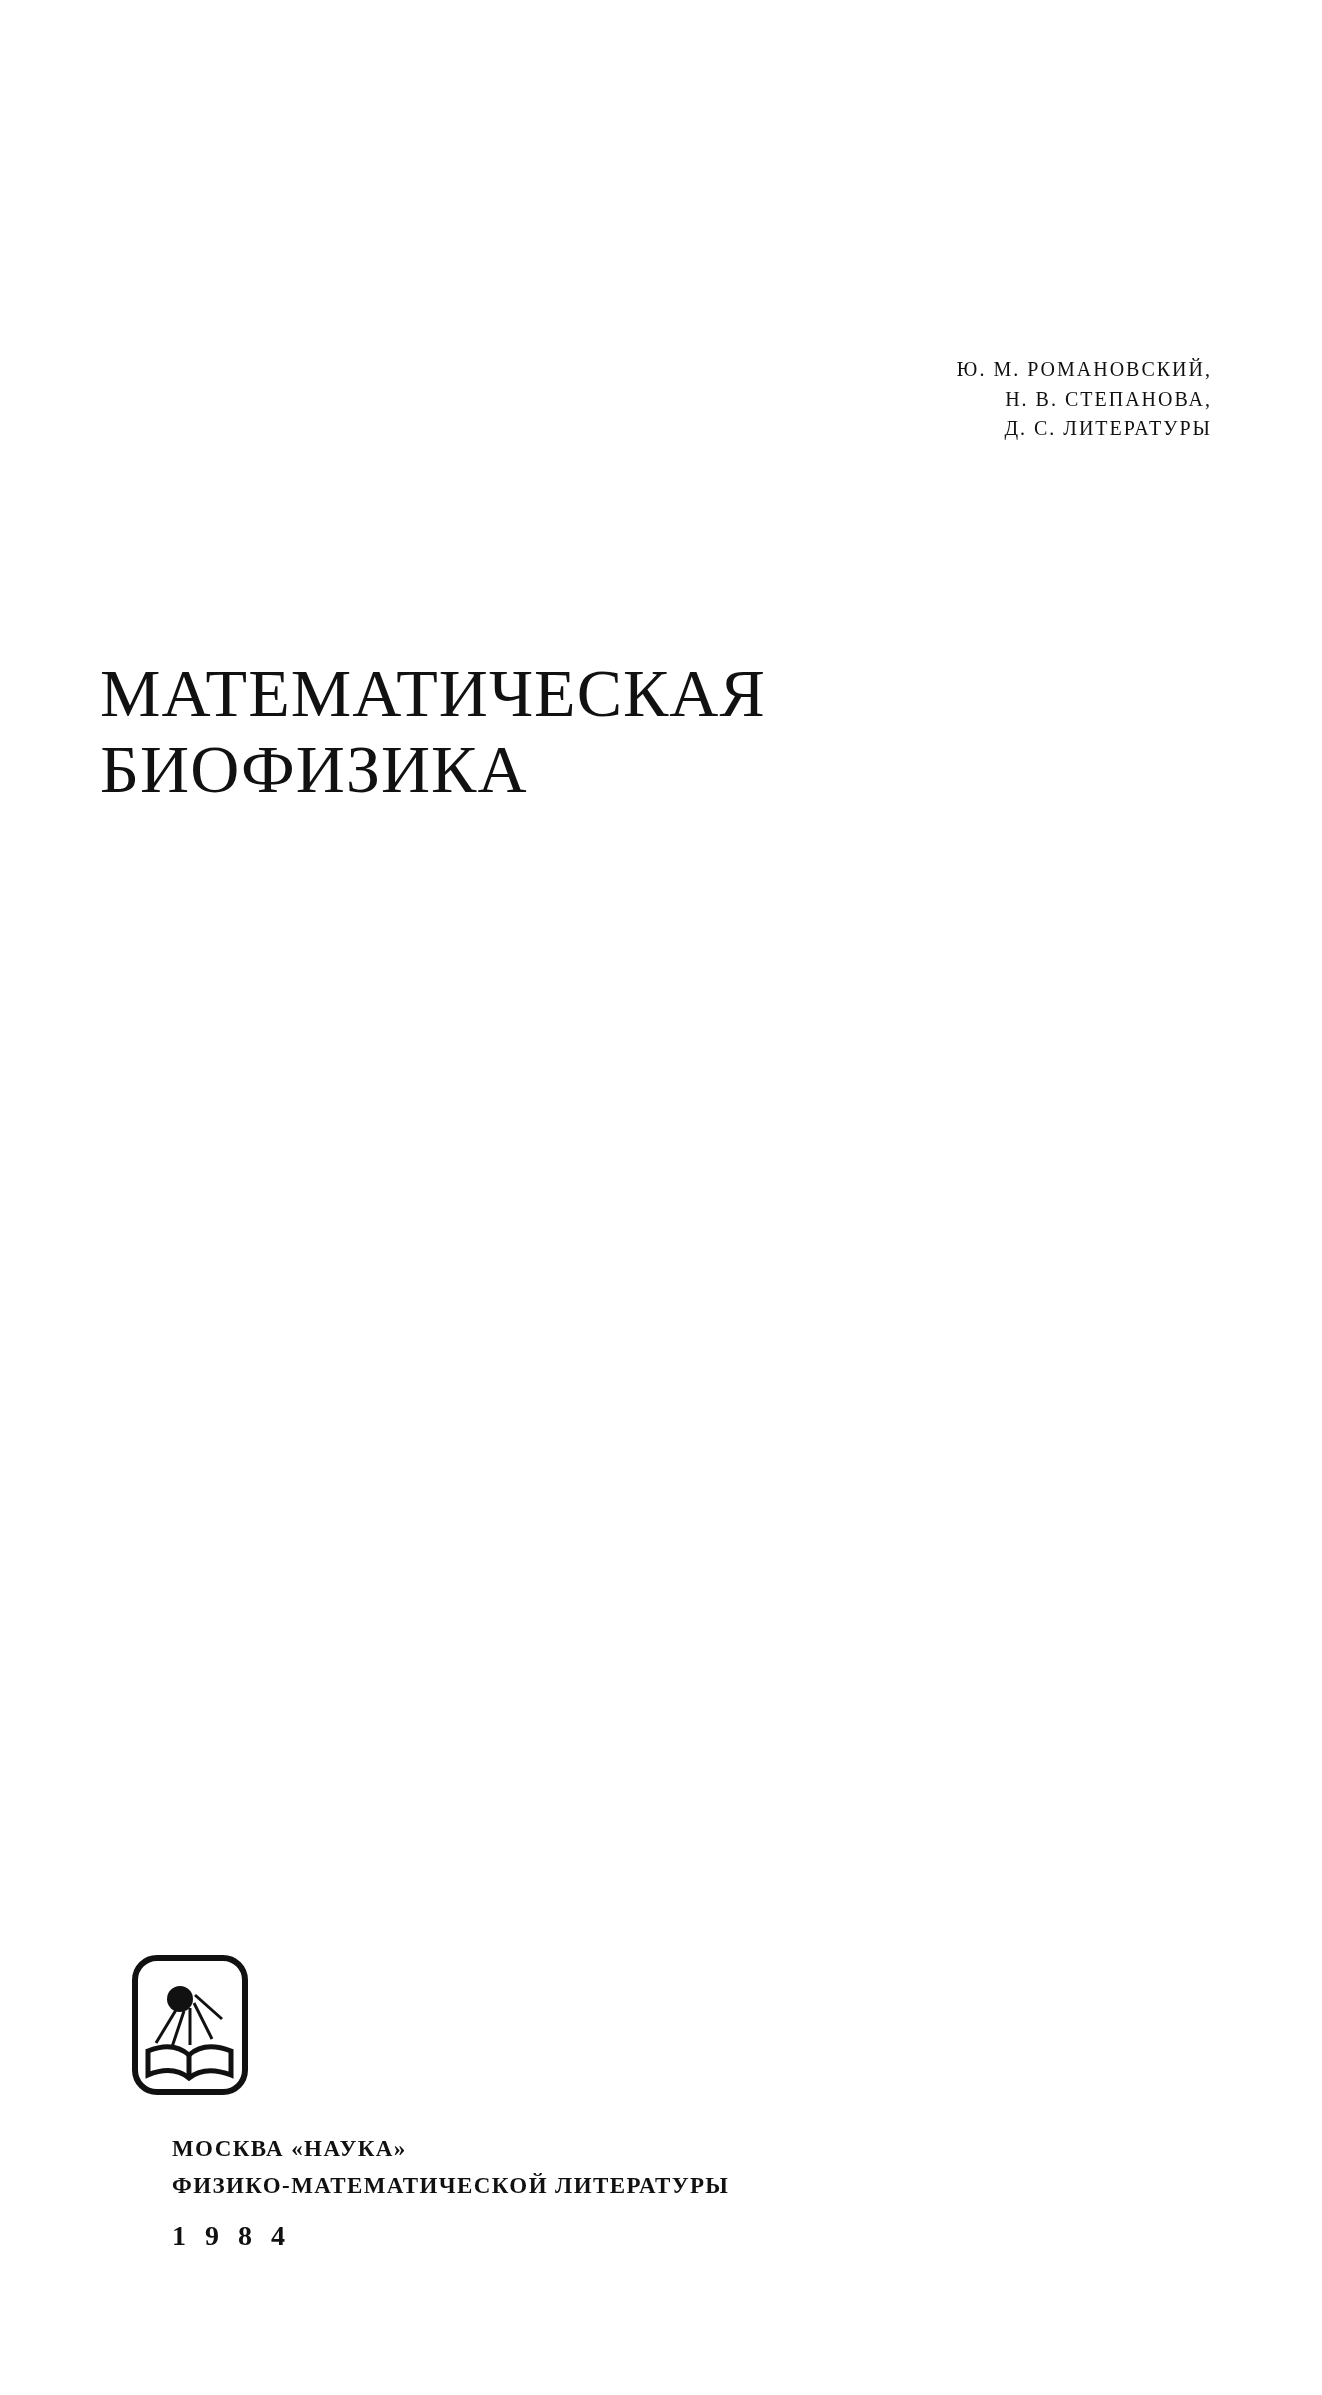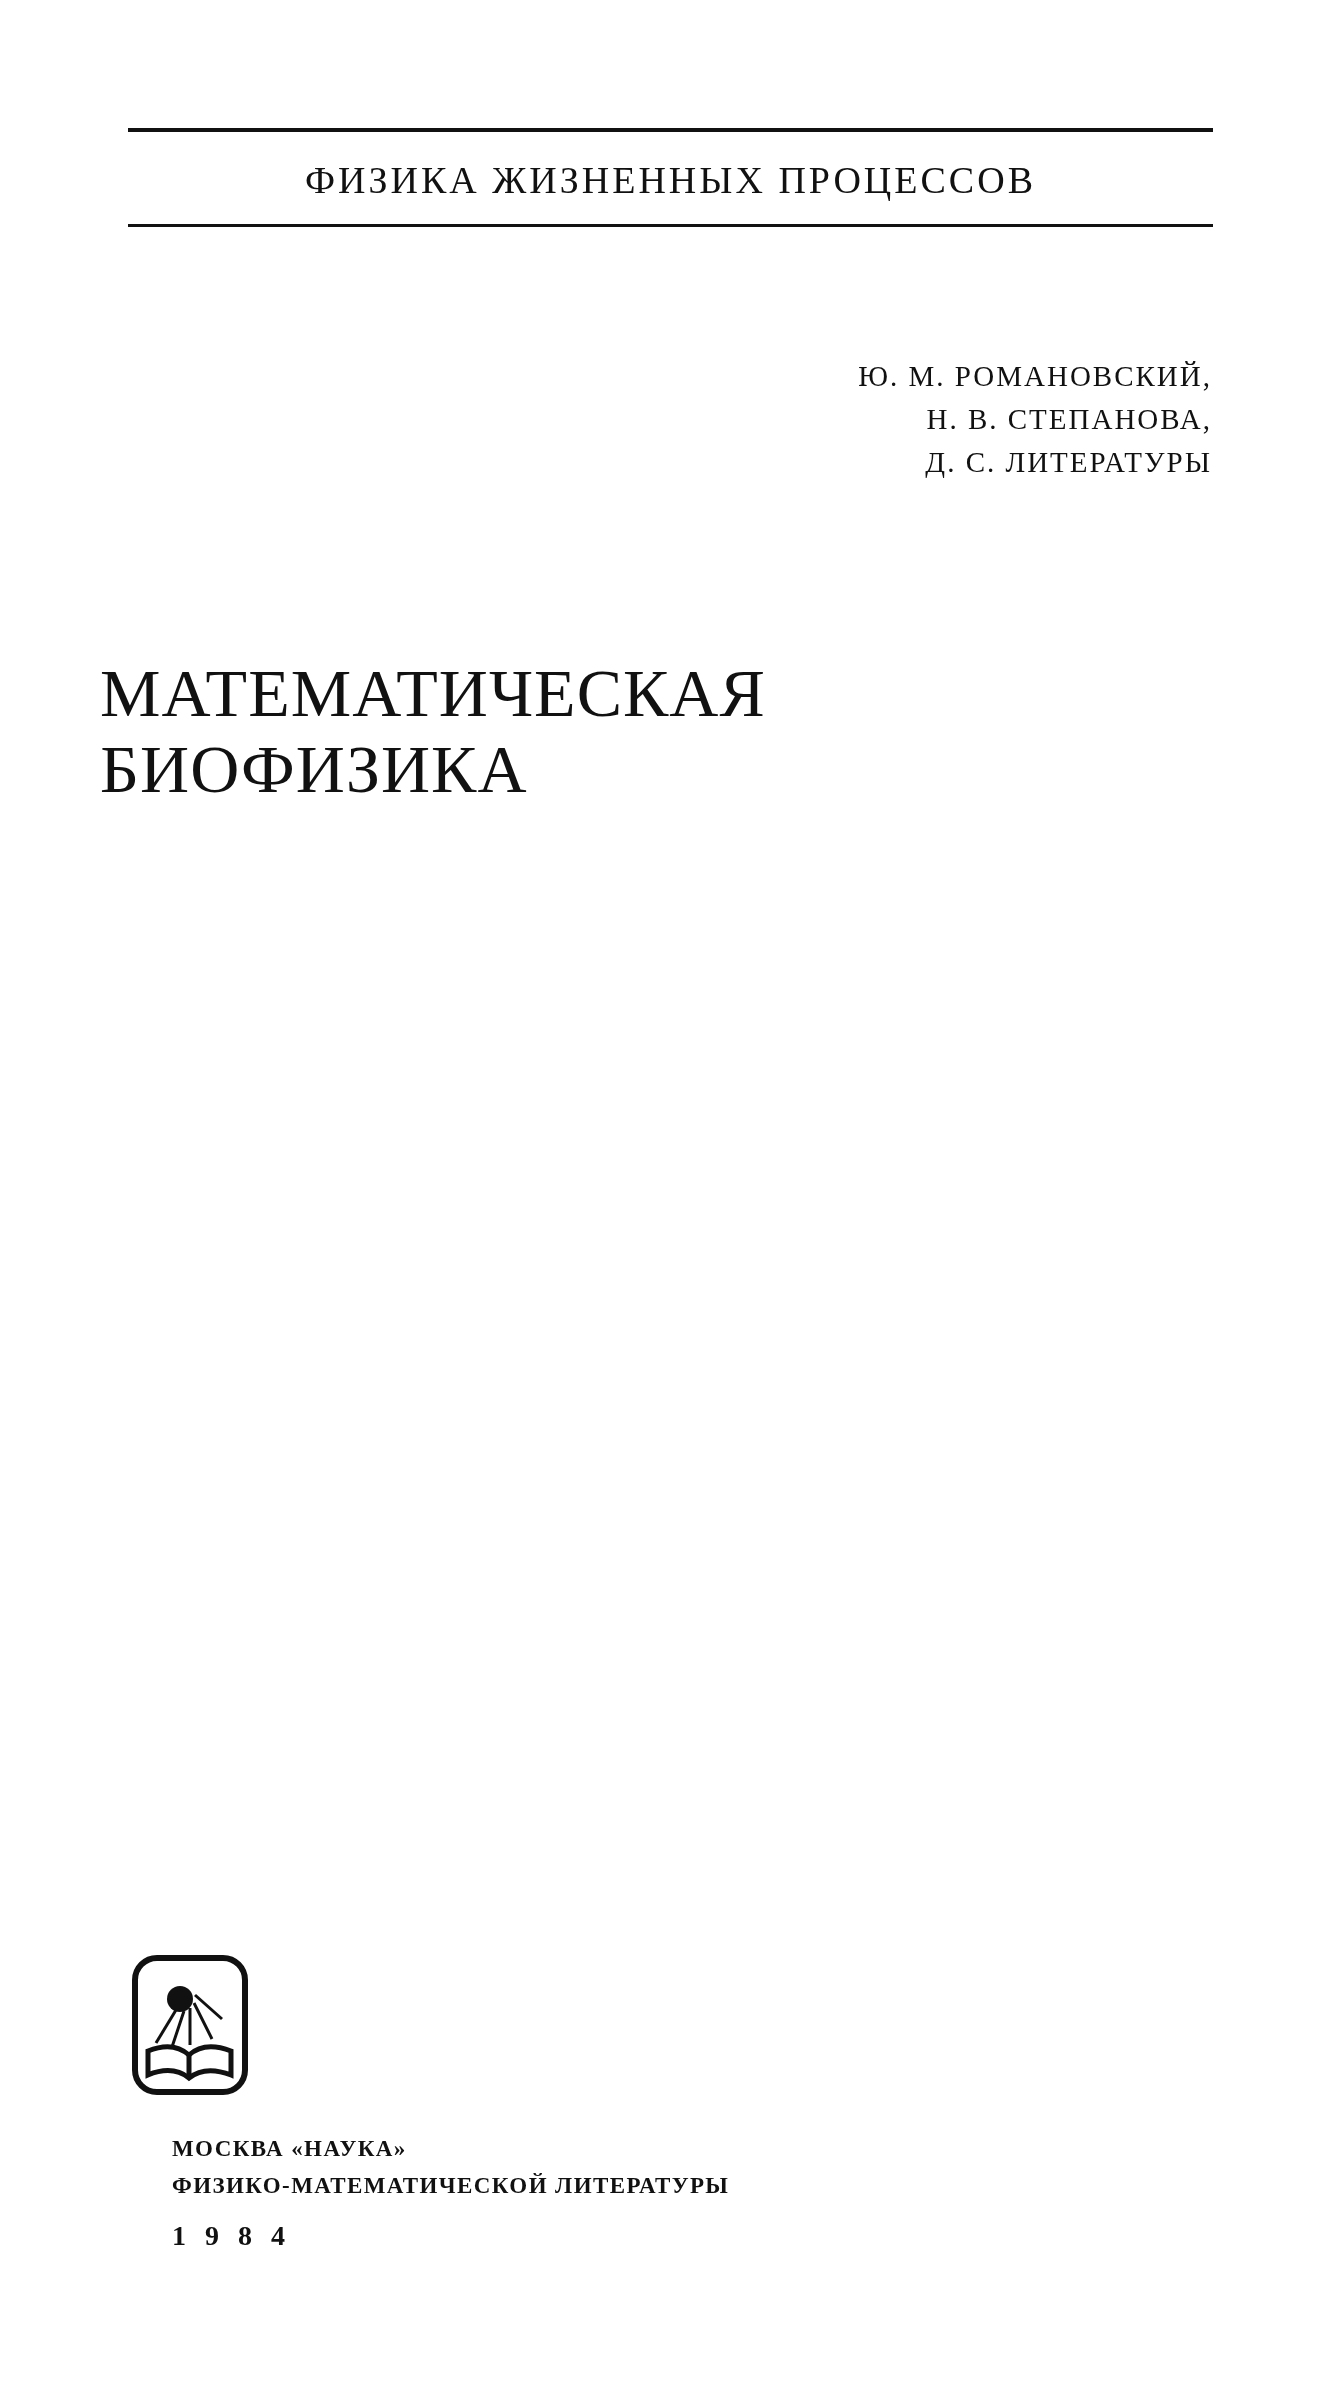--- a/index.html
+++ b/index.html
@@ -44,21 +44,21 @@
     white-space: nowrap;
   }
 
   
   .authors {
     position: absolute;
     right: 110px;
     top: 355px;
     text-align: right;
     font-family: "Liberation Serif", serif;
-    font-size: 29px;
+    font-size: 20px;
     letter-spacing: 2px;
     line-height: 1.48;
   }
   .authors div {
     white-space: nowrap;
   }
 
   
   .book-title {
     position: absolute;
@@ -105,25 +105,20 @@
     margin-top: 8px;
     letter-spacing: 6px;
     font-size: 28px;
   }
 </style>
 </head>
 <body>
 
 <div class="page">
 
-  <div class="series-block">
-    <div class="rule"></div>
-    <div class="series-title">ФИЗИКА ЖИЗНЕННЫХ ПРОЦЕССОВ</div>
-    <div class="rule thin"></div>
-  </div>
 
   <div class="authors">
     <div>Ю. М. РОМАНОВСКИЙ,</div>
     <div>Н. В. СТЕПАНОВА,</div>
     <div>Д. С. ЛИТЕРАТУРЫ</div>
   </div>
 
   <div class="book-title">
     <div>МАТЕМАТИЧЕСКАЯ</div>
     <div>БИОФИЗИКА</div>

